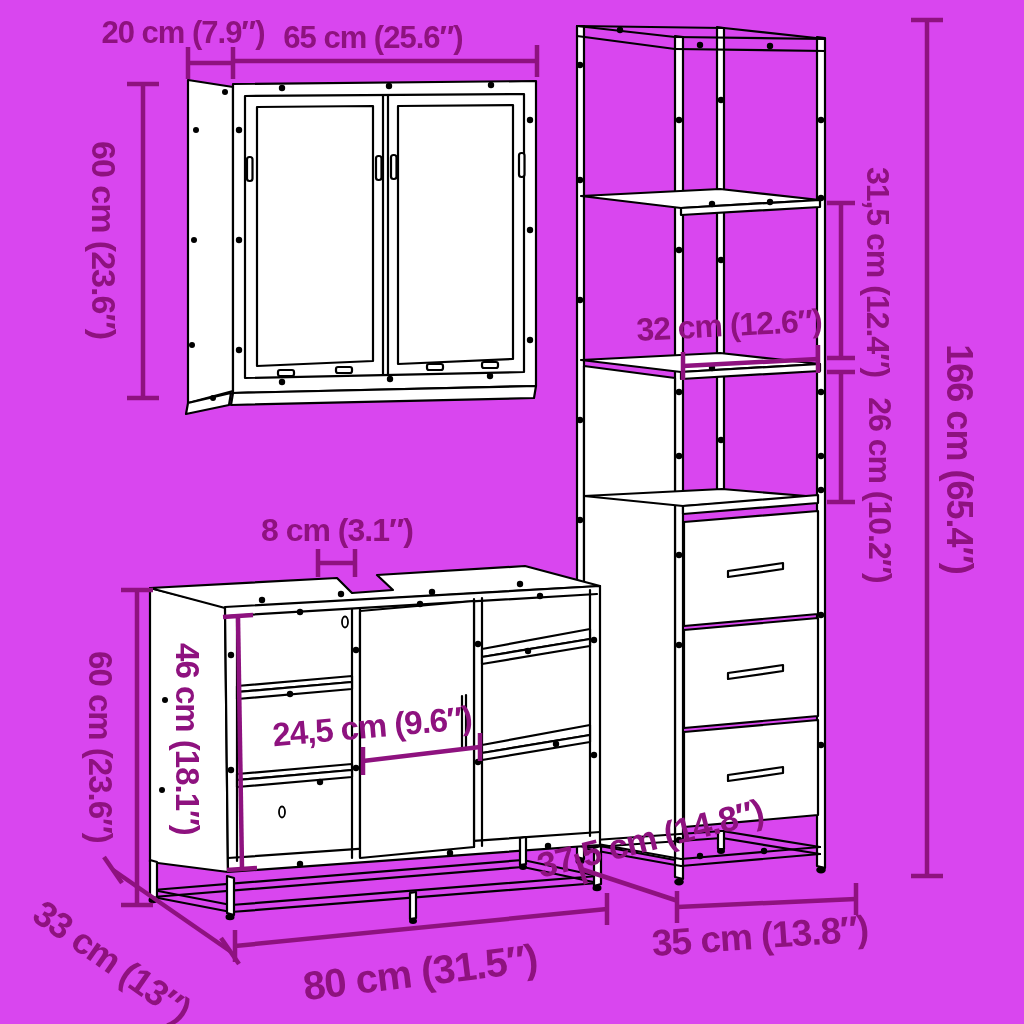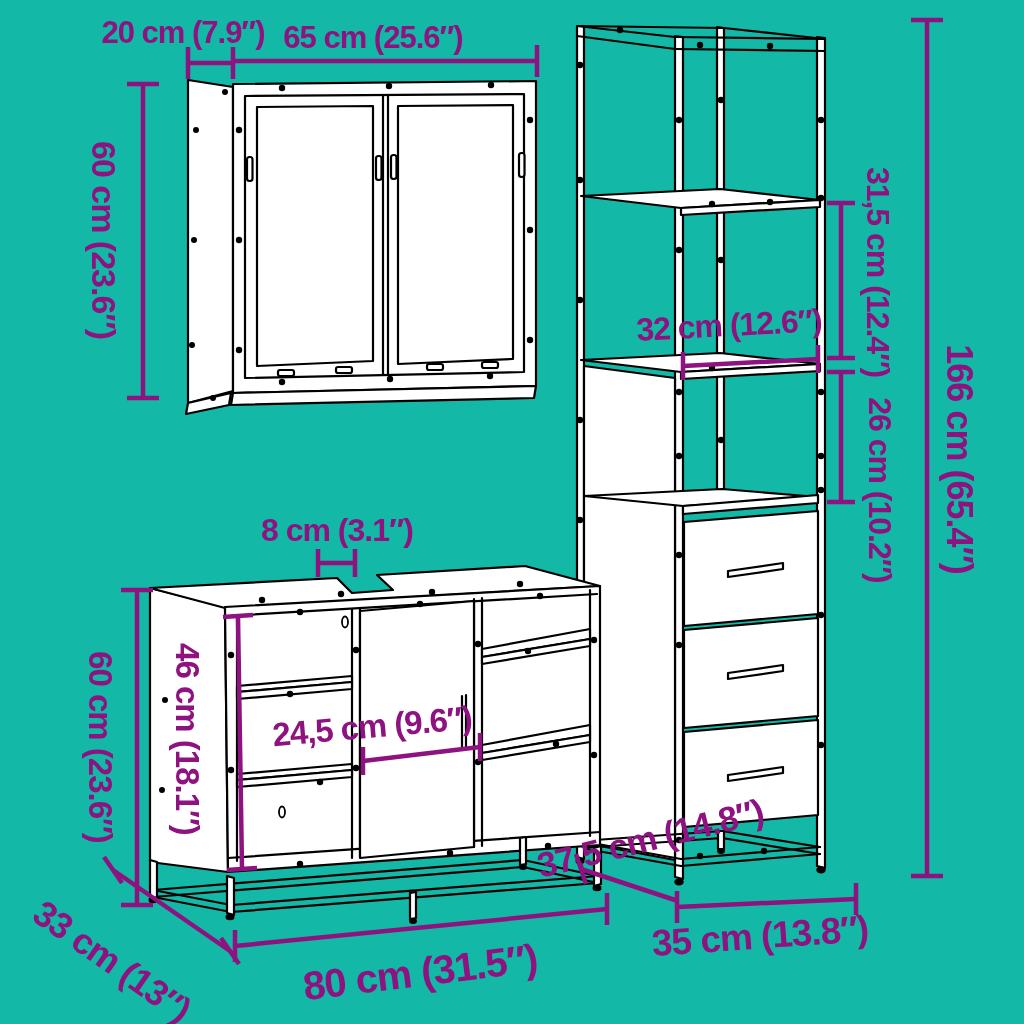--- a/index.html
+++ b/index.html
@@ -1,16 +1,16 @@
 <!DOCTYPE html>
 <html><head>
 <meta charset="utf-8">
 <style>
   html,body{margin:0;padding:0;background:#ffffff;}
-  #stage{width:1024px;height:1024px;position:relative;background:#14b8a6;overflow:hidden;}
+  #stage{width:1024px;height:1024px;position:relative;background:#d946ef;overflow:hidden;}
   svg{display:block;}
   .ln{stroke:#000;stroke-width:2.2;fill:none;stroke-linejoin:round;stroke-linecap:round;}
   .fw{stroke:#000;stroke-width:2.2;fill:#fff;stroke-linejoin:round;}
   .thin{stroke:#000;stroke-width:1.8;fill:none;}
   .sc{fill:#000;stroke:none;}
   .foot{fill:#000;stroke:none;}
   .dimln{stroke:#8E127F;stroke-width:4.5;fill:none;stroke-linecap:butt;}
   .dim{fill:#8E127F;font-family:"Liberation Sans",sans-serif;font-weight:bold;letter-spacing:-1px;}
 </style>
 </head>

